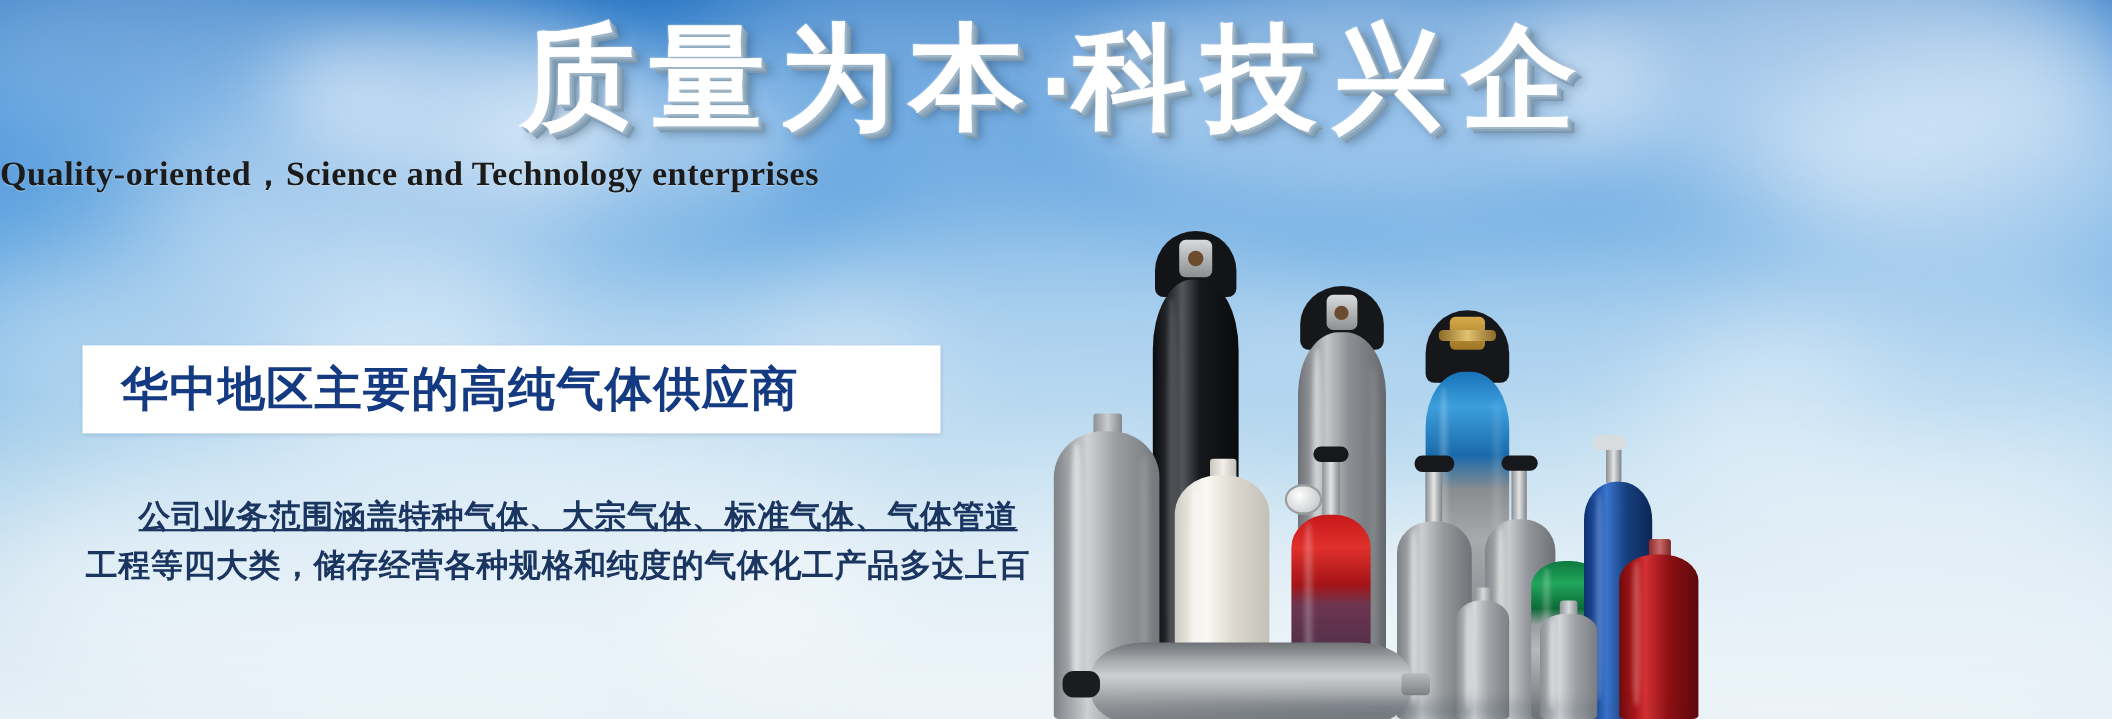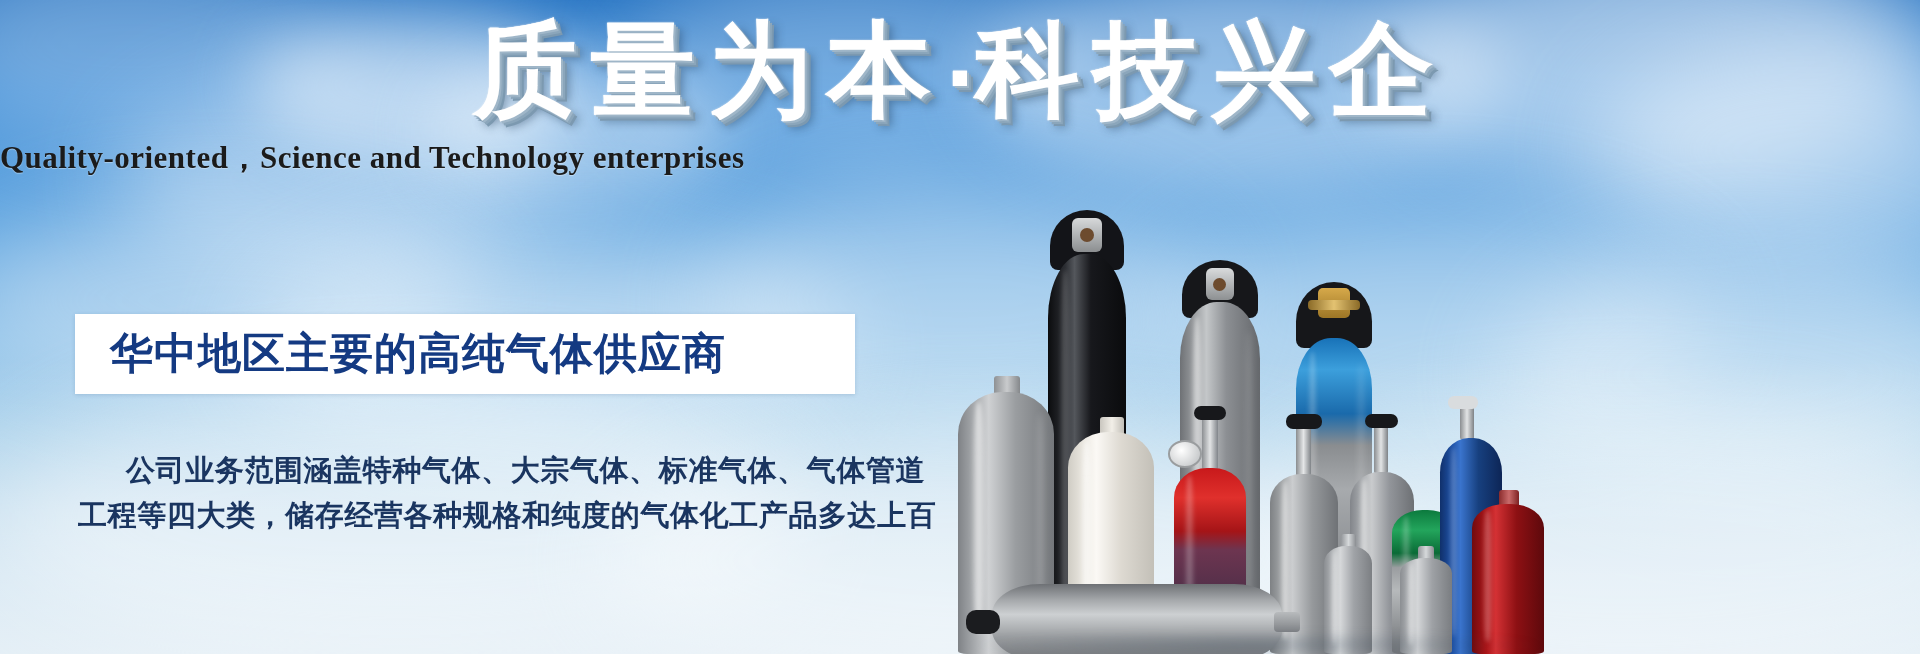--- a/index.html
+++ b/index.html
@@ -82,21 +82,21 @@
   
   .paragraph{
     position:absolute;left:78px;top:448px;width:790px;
     font-family:"Liberation Serif","DejaVu Serif",serif;
     font-weight:700;
     font-size:29px;line-height:45px;letter-spacing:.6px;
     color:#1a3560;
     white-space:nowrap;
   }
   .paragraph .ln{display:block;}
-  .paragraph .ln.indent{padding-left:48px;}
+  .paragraph .ln.indent{padding-left:48px;text-decoration:underline;}
 
   
   .cyls{position:absolute;left:940px;top:150px;width:620px;height:504px;}
   .cyl{position:absolute;bottom:0;}
 
   .body{position:absolute;left:0;right:0;bottom:0;top:0;
     border-radius:46% 46% 9px 9px / 16% 16% 3px 3px;
     overflow:hidden;}
   .gloss{position:absolute;left:14%;top:4%;width:15%;height:88%;
     background:linear-gradient(90deg,rgba(255,255,255,0),rgba(255,255,255,.62),rgba(255,255,255,0));

